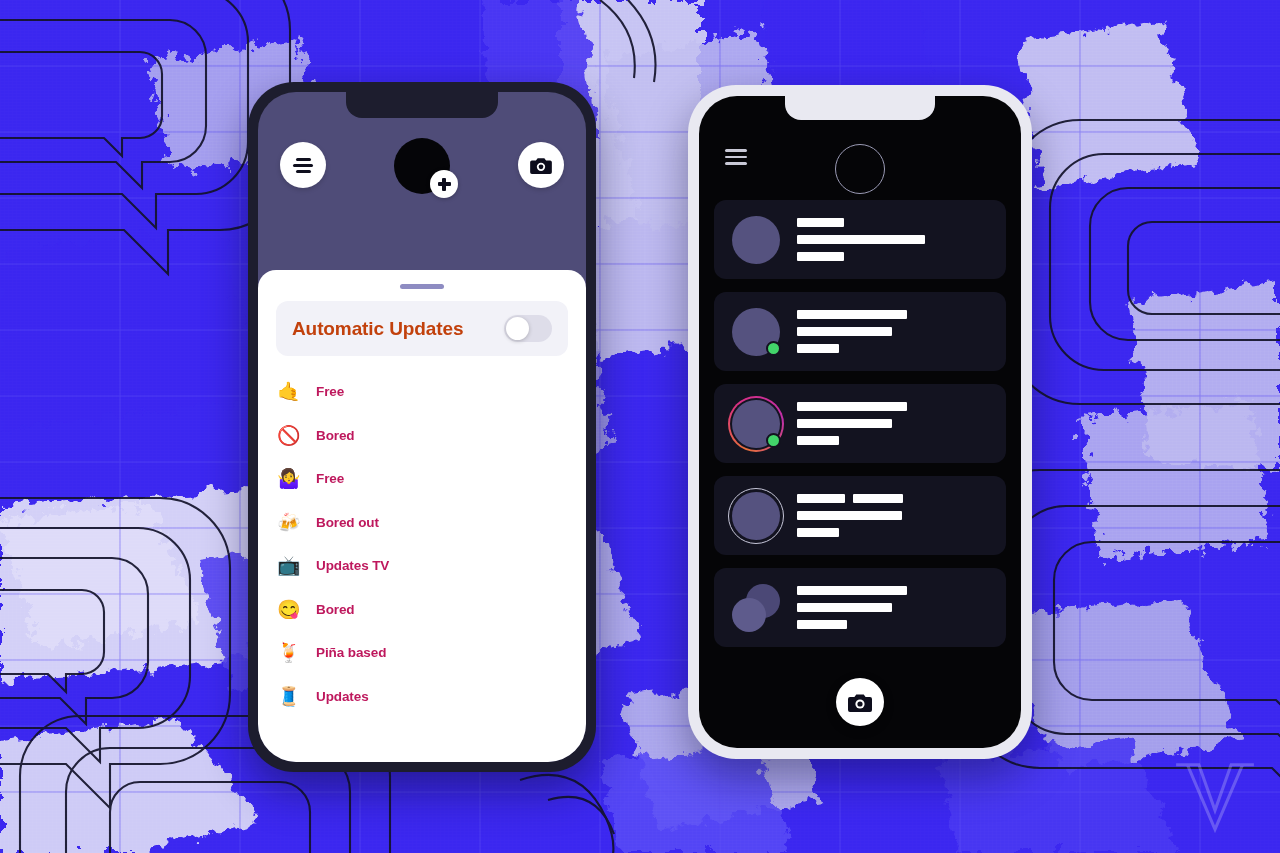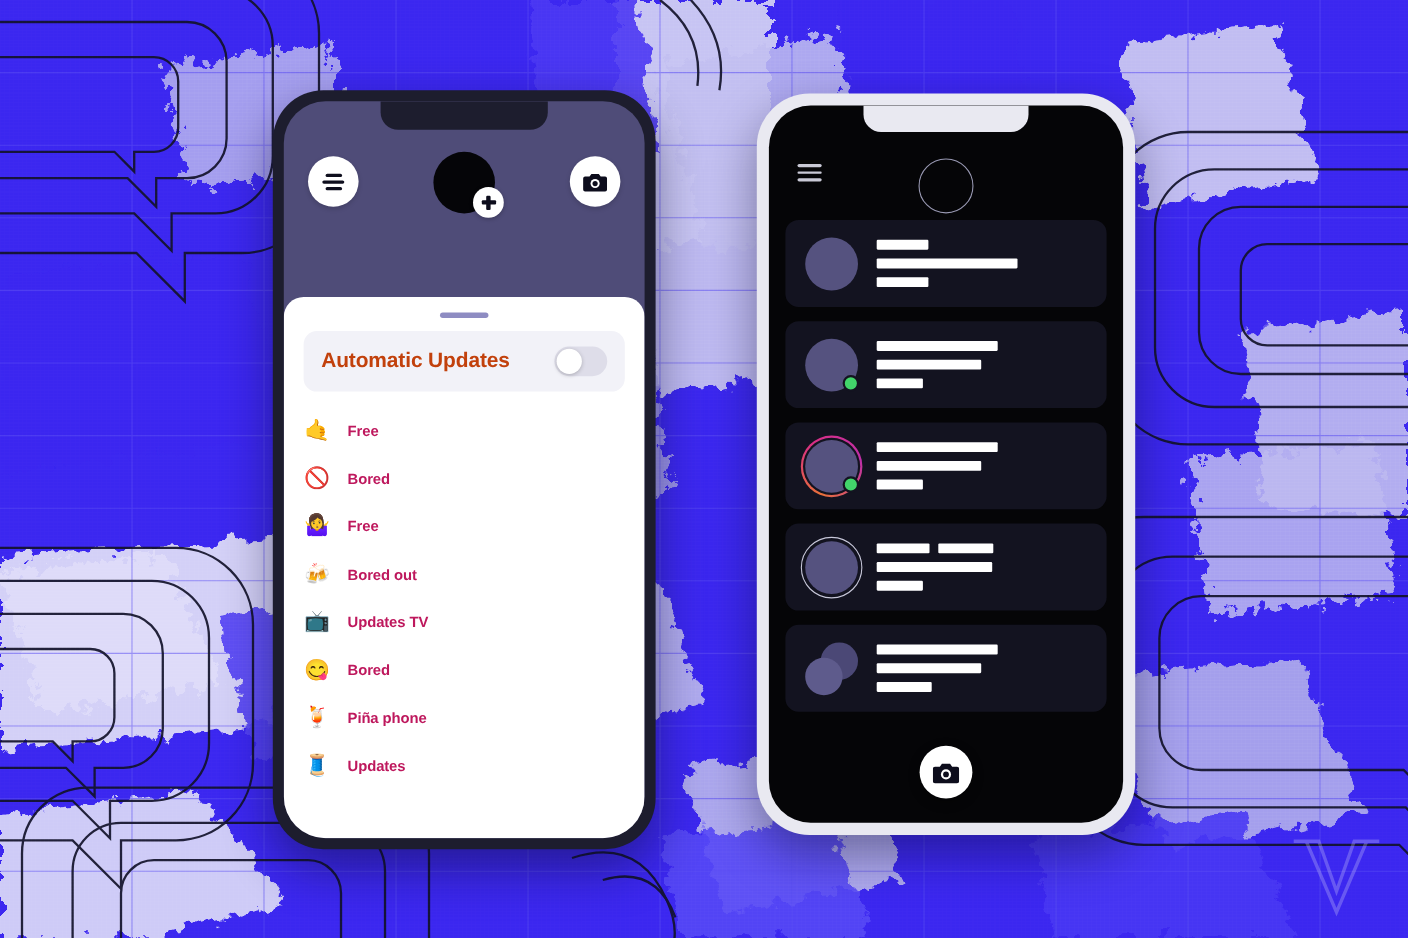--- a/index.html
+++ b/index.html
@@ -380,21 +380,21 @@
           <div class="status-row">
             <span class="status-emoji">📺</span>
             <span class="status-label">Updates TV</span>
           </div>
           <div class="status-row">
             <span class="status-emoji">😋</span>
             <span class="status-label">Bored</span>
           </div>
           <div class="status-row">
             <span class="status-emoji">🍹</span>
-            <span class="status-label">Piña phone</span>
+            <span class="status-label">Piña based</span>
           </div>
           <div class="status-row">
             <span class="status-emoji">🧵</span>
             <span class="status-label">Updates</span>
           </div>
         </div>
       </div>
     </div>
   </div>
 

